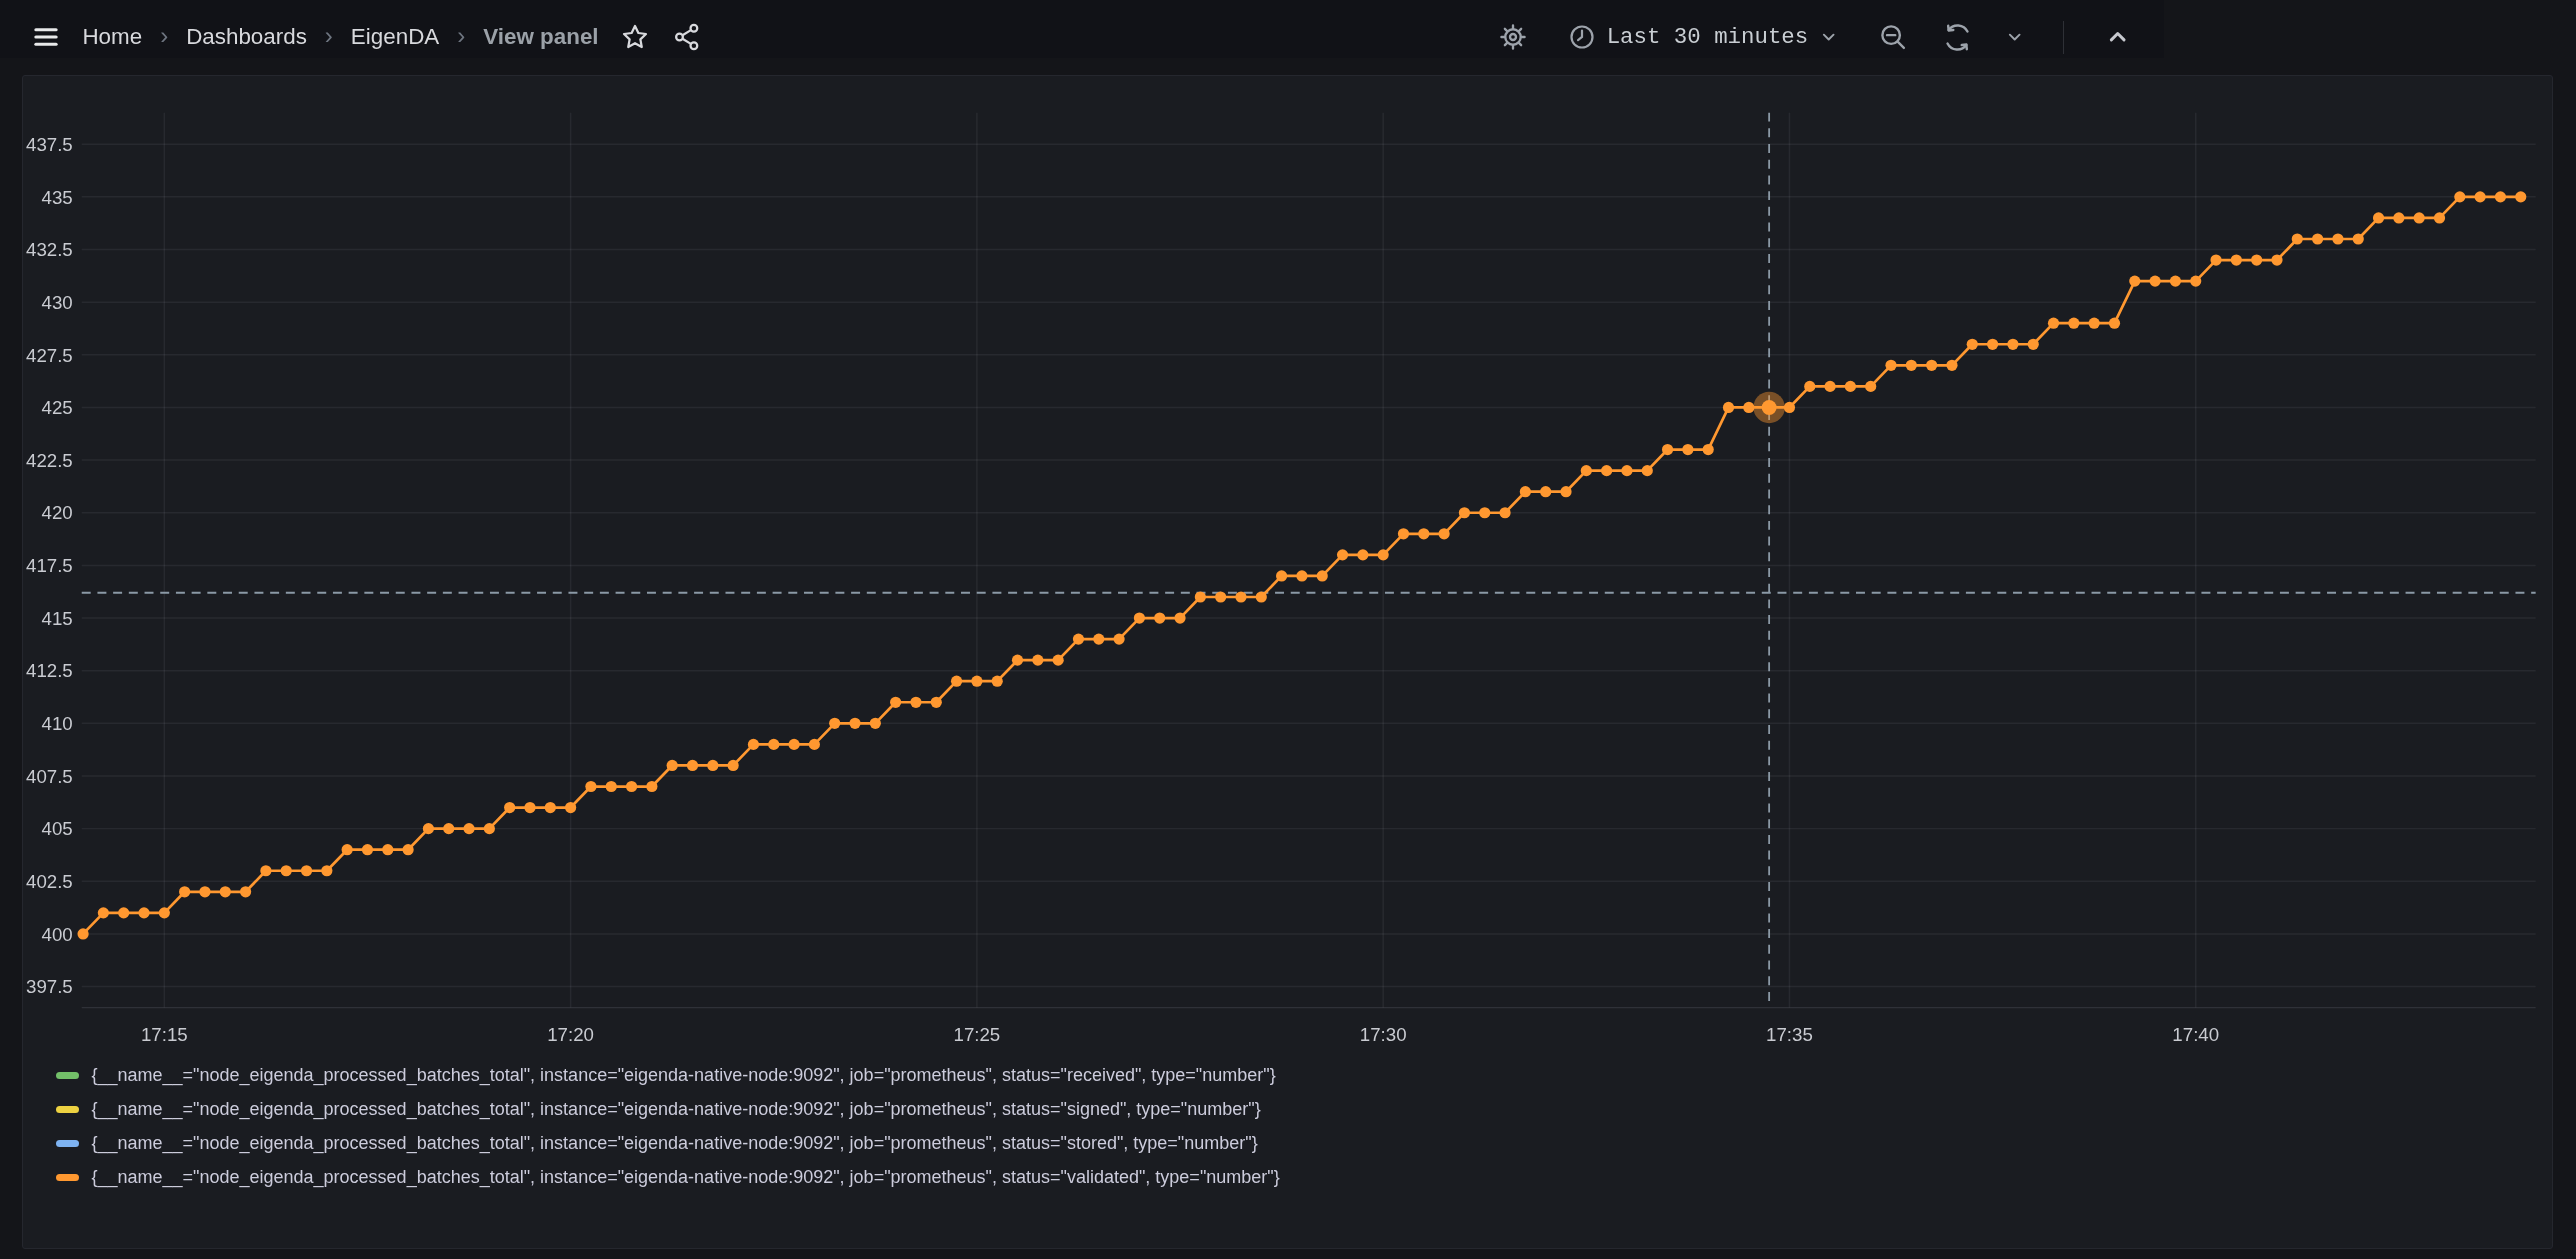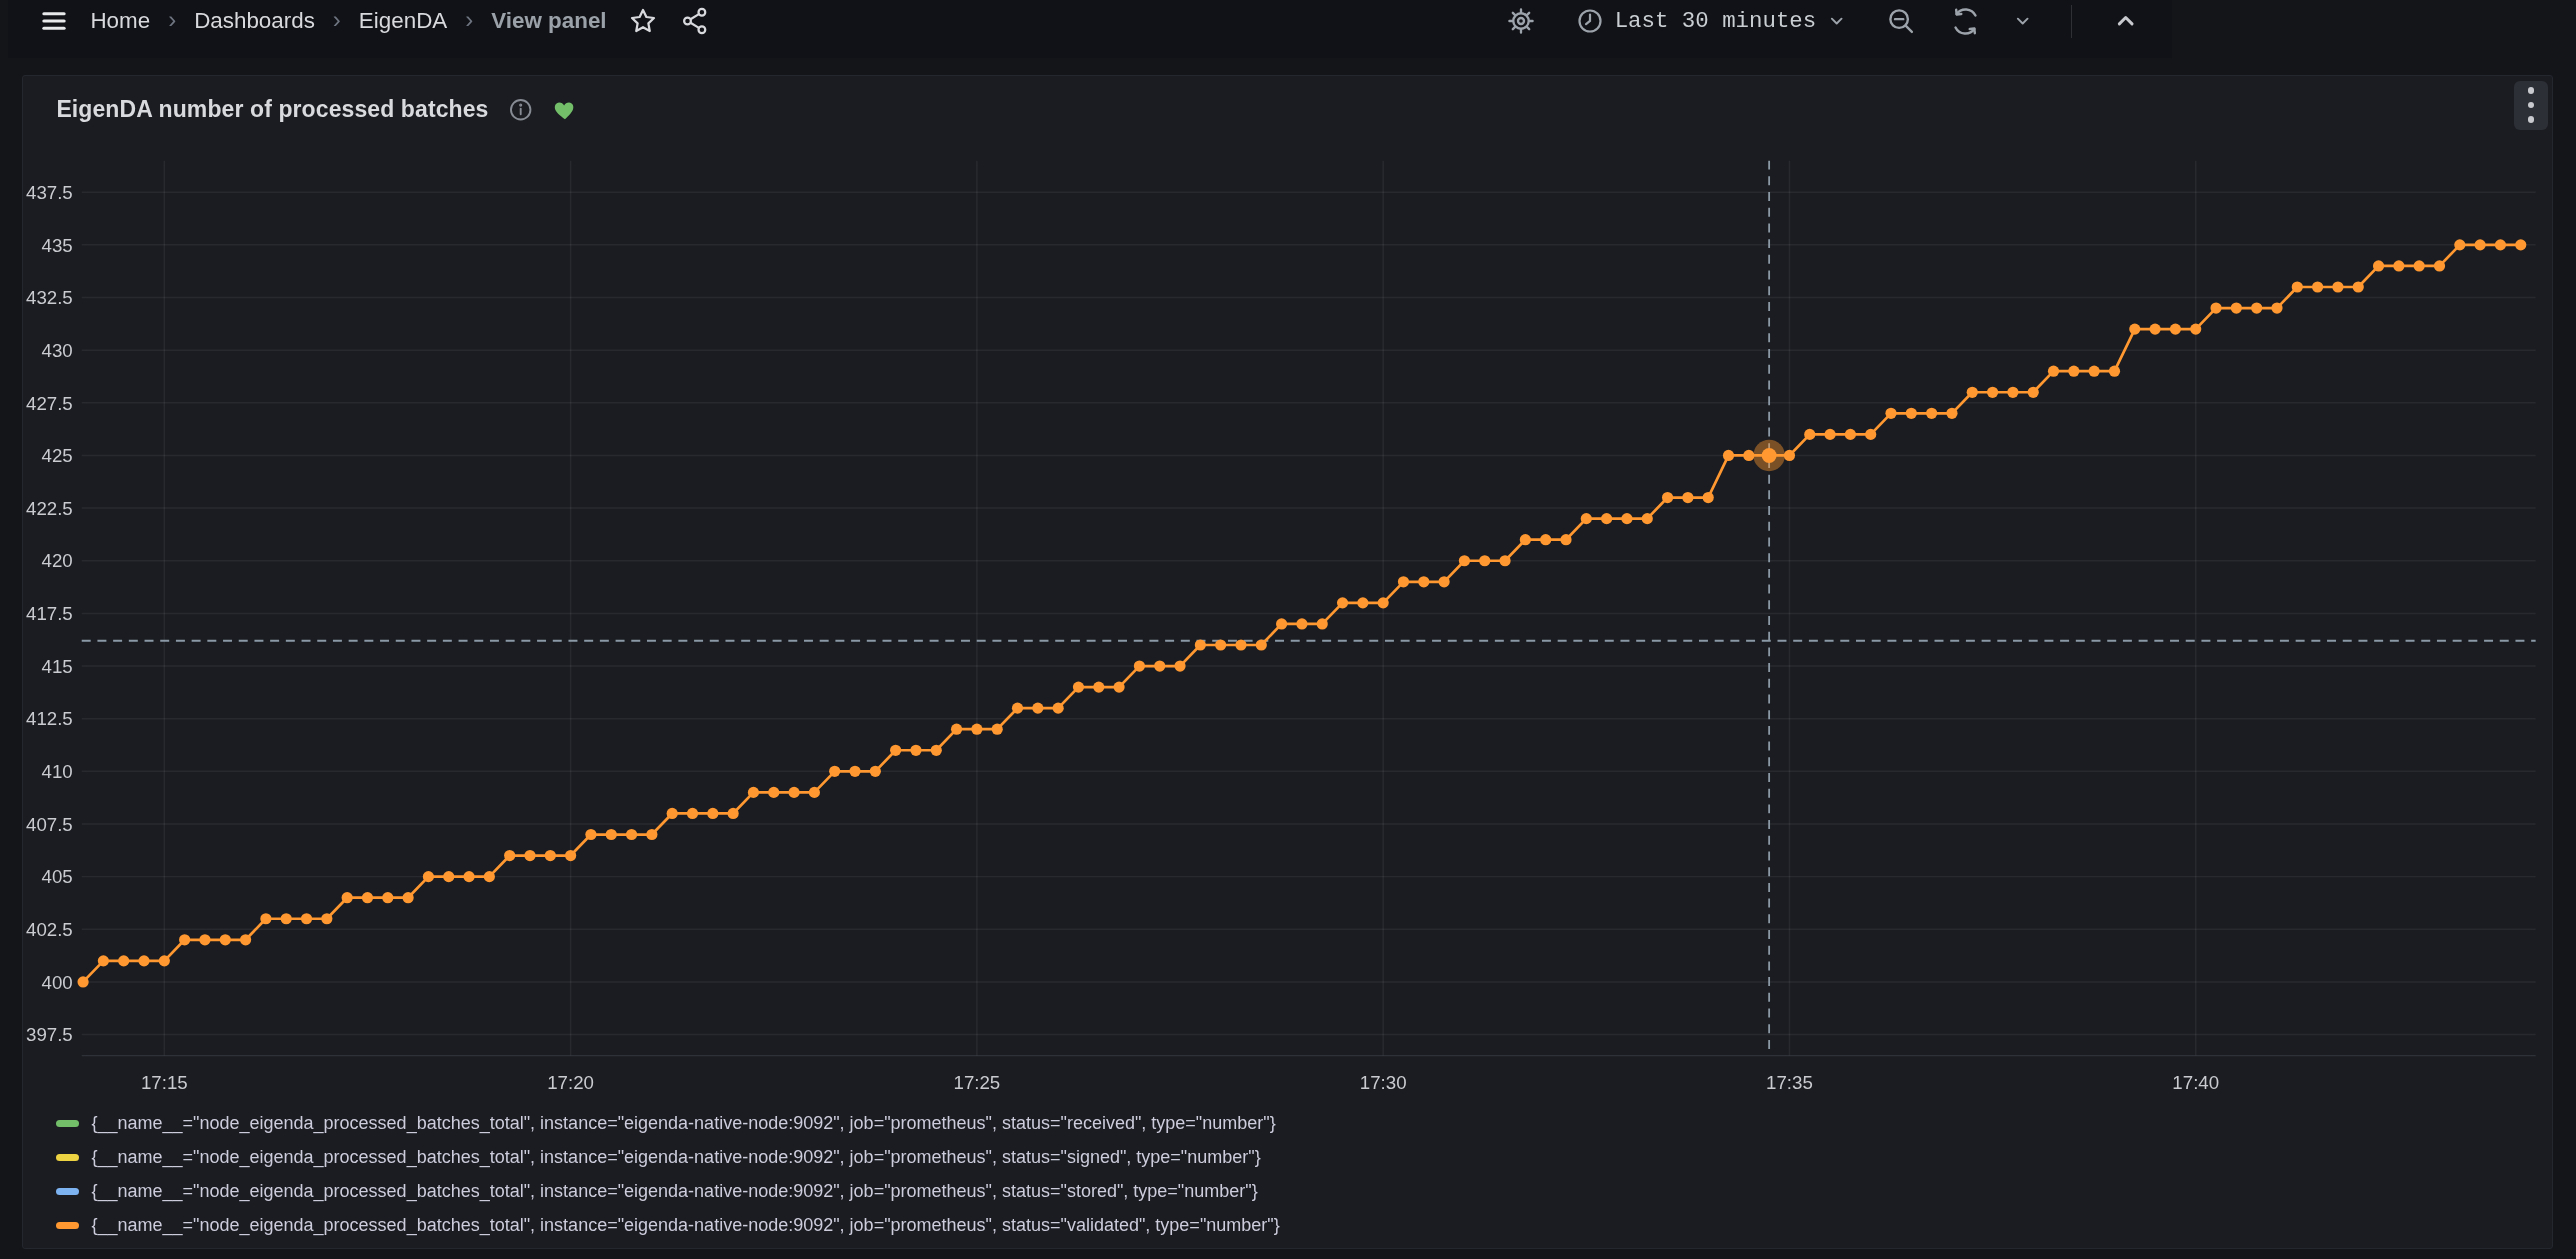--- a/index.html
+++ b/index.html
@@ -1,20 +1,20 @@
 <!DOCTYPE html>
 <html style="font-size:12px"><head>
 <meta charset="utf-8">
 <style>
   * { margin:0; padding:0; box-sizing:border-box; }
   html,body { width:2576px; height:1260px; background:#141519; overflow:hidden;
     font-family:"Liberation Sans", sans-serif; }
   
-  .navbar { position:absolute; left:8px; top:0; width:2164px; height:58px;
-    background:#111217; display:flex; align-items:flex-start; padding:0 25.4px; }
+  .navbar { position:absolute; left:0; top:0; width:2164px; height:58px;
+    background:#111217; display:flex; align-items:flex-end; padding:0 25.4px; }
   .nav-left { display:flex; align-items:center; gap:10.5px; flex:1; }
   .iconbtn { display:flex; align-items:center; justify-content:center;
     width:42px; height:42px; border-radius:4.5px; cursor:pointer; color:#9da3ab; }
   .iconbtn svg { display:block; }
   .crumb { font-size:22.4px; color:#d8d9dd; font-weight:500; cursor:pointer; padding:0 4.5px; }
   .crumb.current { color:#9ba1a8; font-weight:700; cursor:default; }
   .crumb-sep { color:#6e7580; font-size:24px; padding:0 3px; transform:translateY(-1.5px); }
   .nav-right { display:flex; align-items:center; gap:22px;font-family:Liberation Mono, monospace; }
   .timepicker { display:flex; align-items:center; gap:10.5px; color:#c9ced3;
     font-size:22.4px; padding:0 12px; height:42px; border-radius:4.5px; cursor:pointer; }
@@ -112,40 +112,20 @@
     <span class="divider-v"></span>
     <span class="iconbtn">
       <svg width="25.4" height="25.4" viewBox="0 0 24 24" fill="none" stroke="#c7c9cf" stroke-width="2.8" stroke-linecap="round" stroke-linejoin="round">
           <path d="M6 15l6-6 6 6"></path>
         </svg>
     </span>
   </div>
 </div>
 
 <div class="panel">
-  <div class="panel-header">
-    <span class="panel-title">EigenDA number of processed batches</span>
-    <span class="hicon">
-      <svg width="25.4" height="25.4" viewBox="0 0 24 24" fill="none" stroke="#878b93" stroke-width="1.8" stroke-linecap="round">
-        <circle cx="12" cy="12" r="9.2"></circle>
-          <path d="M12 11v5.4"></path>
-          <circle cx="12" cy="7.6" r="0.6" fill="#878b93"></circle>
-        </svg>
-    </span>
-    <span class="hicon">
-      <svg width="24" height="24" viewBox="0 0 24 24">
-        <path d="M12 21.2S4.8 16.6 2.4 12C.8 8.4 2.7 4.6 6.2 4.6c2.2 0 3.9 1.2 4.9 2.9 1-1.7 2.7-2.9 4.9-2.9 3.5 0 5.4 3.8 3.8 7.4-2.4 4.6-7.8 9.2-7.8 9.2z" fill="#73BF69"></path>
-        </svg>
-    </span>
-    <div class="kebab-btn">
-        <i></i>
-        <i></i>
-        <i></i>
-      </div>
-  </div>
 
   <svg id="chart" width="2531" height="972" viewBox="0 0 3384 1300">
       <line x1="78" y1="1217.835294117647" x2="3360" y2="1217.835294117647" stroke="rgba(204,204,220,0.08)" stroke-width="2"></line>
       <text x="66" y="1226.835294117647" text-anchor="end" font-size="25" fill="#c9cbd1">397.5</text>
       <line x1="78" y1="1147.4235294117645" x2="3360" y2="1147.4235294117645" stroke="rgba(204,204,220,0.08)" stroke-width="2"></line>
       <text x="66" y="1156.4235294117645" text-anchor="end" font-size="25" fill="#c9cbd1">400</text>
       <line x1="78" y1="1077.0117647058823" x2="3360" y2="1077.0117647058823" stroke="rgba(204,204,220,0.08)" stroke-width="2"></line>
       <text x="66" y="1086.0117647058823" text-anchor="end" font-size="25" fill="#c9cbd1">402.5</text>
       <line x1="78" y1="1006.6" x2="3360" y2="1006.6" stroke="rgba(204,204,220,0.08)" stroke-width="2"></line>
       <text x="66" y="1015.6" text-anchor="end" font-size="25" fill="#c9cbd1">405</text>

